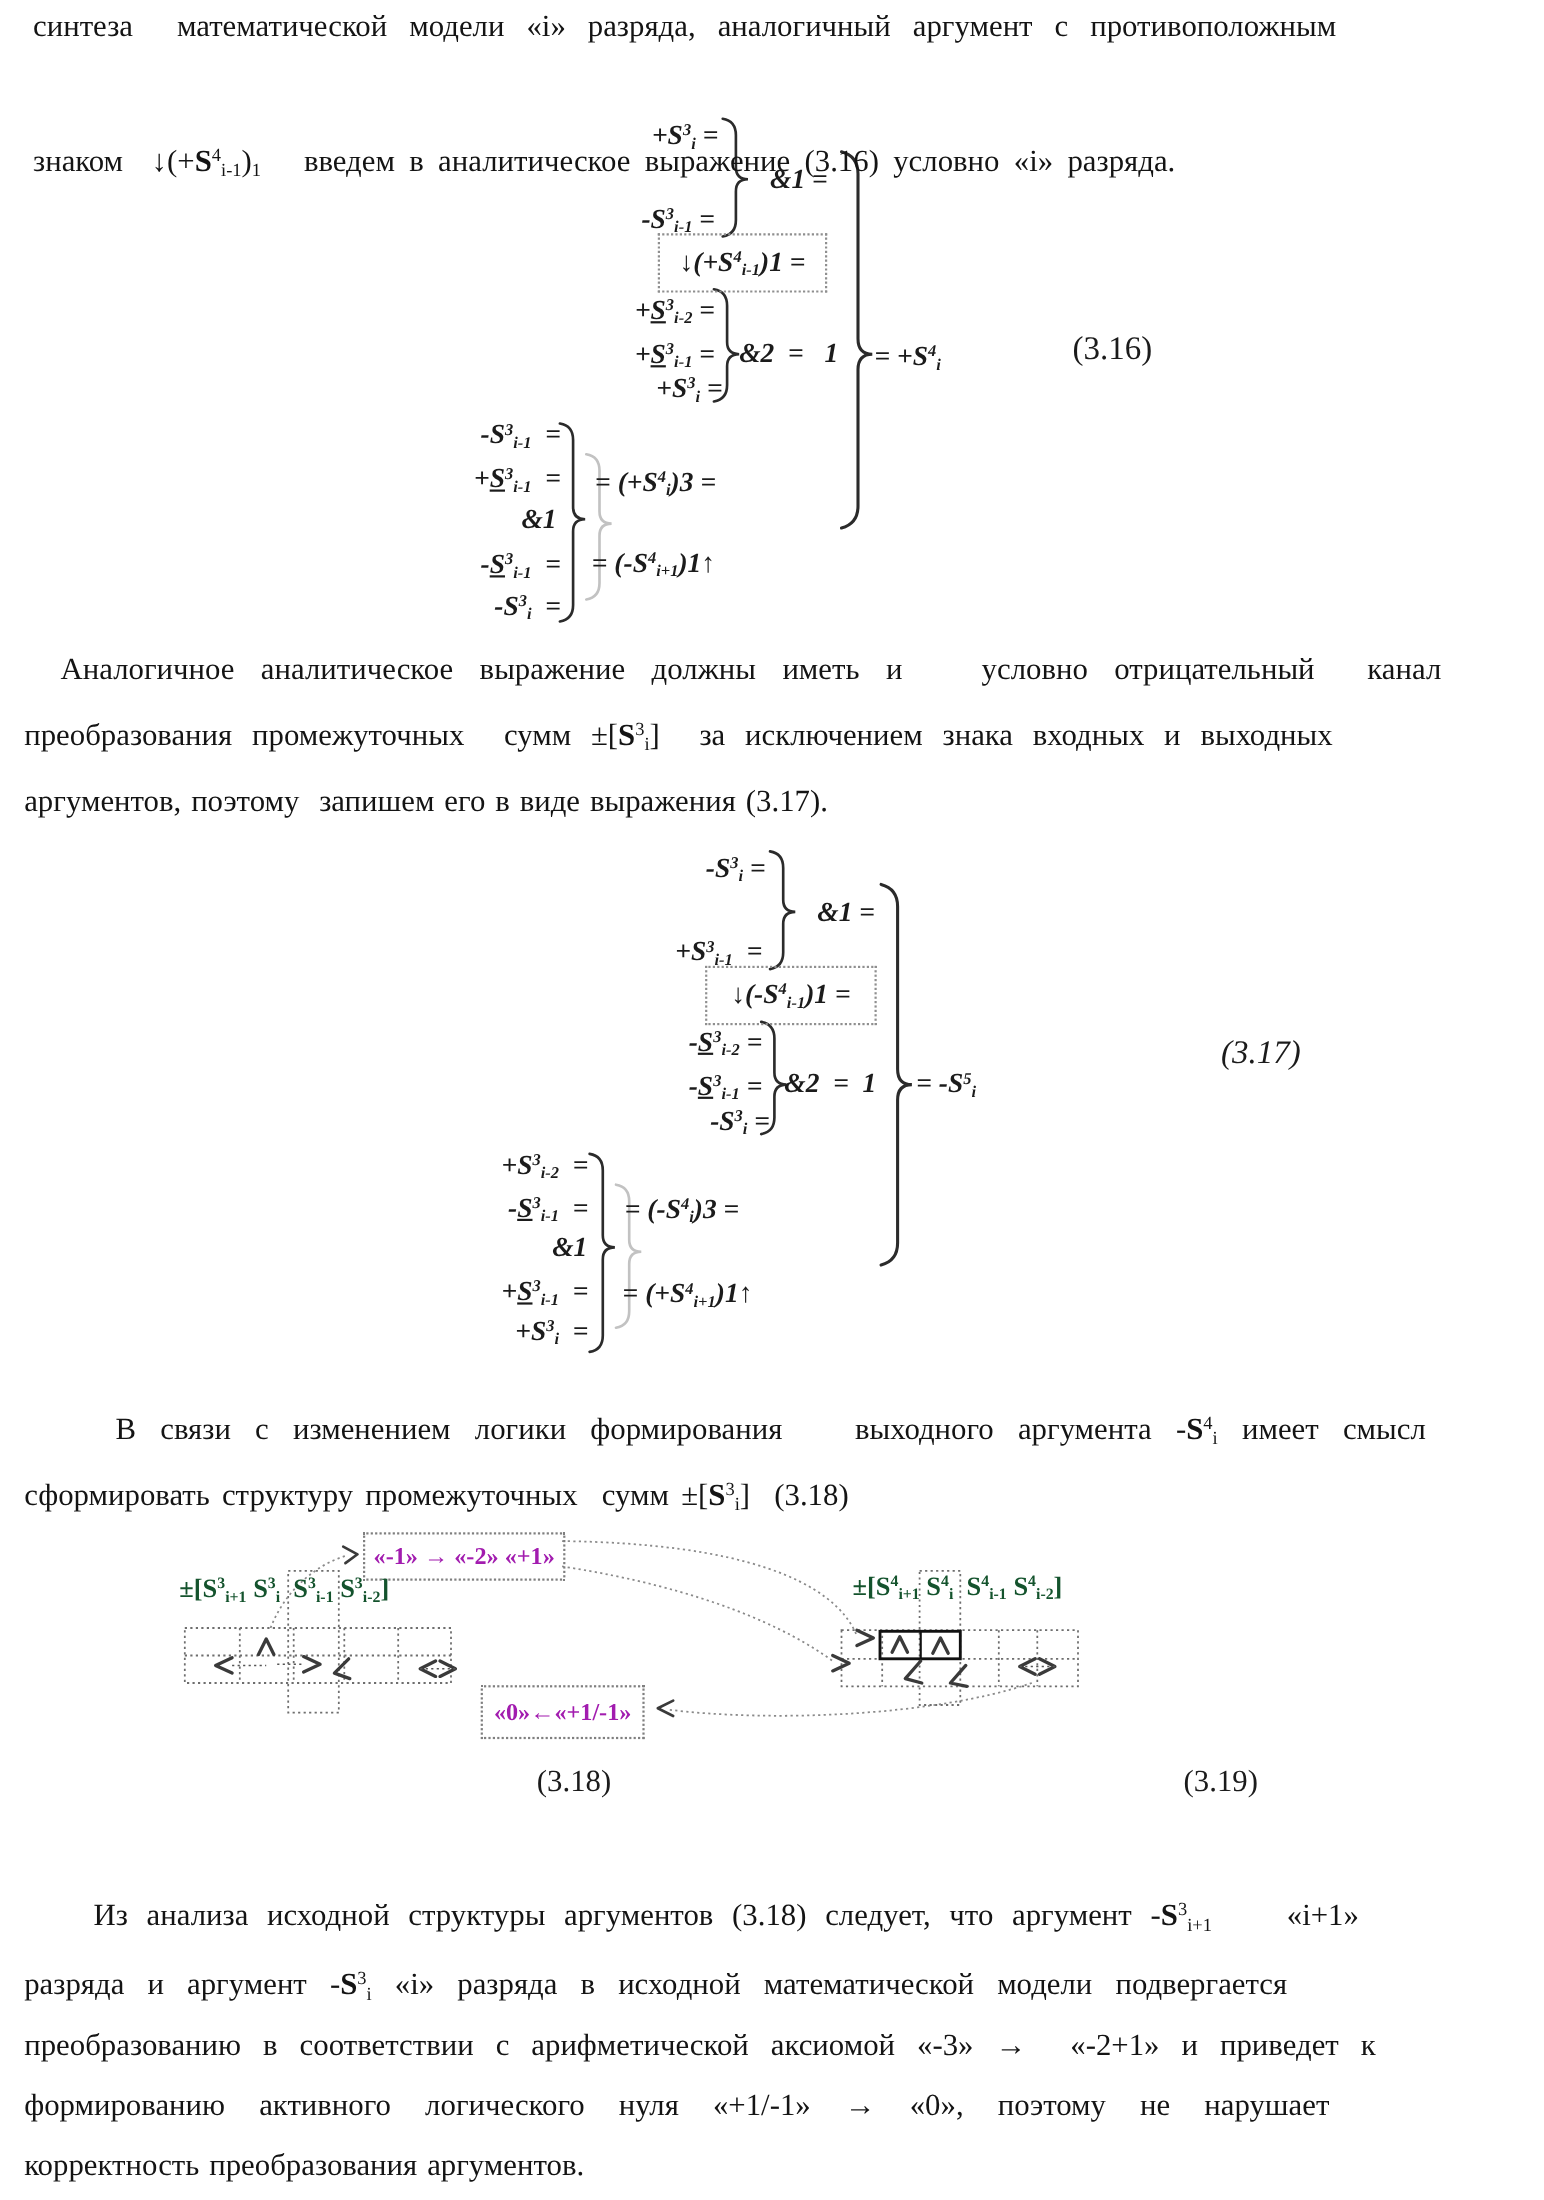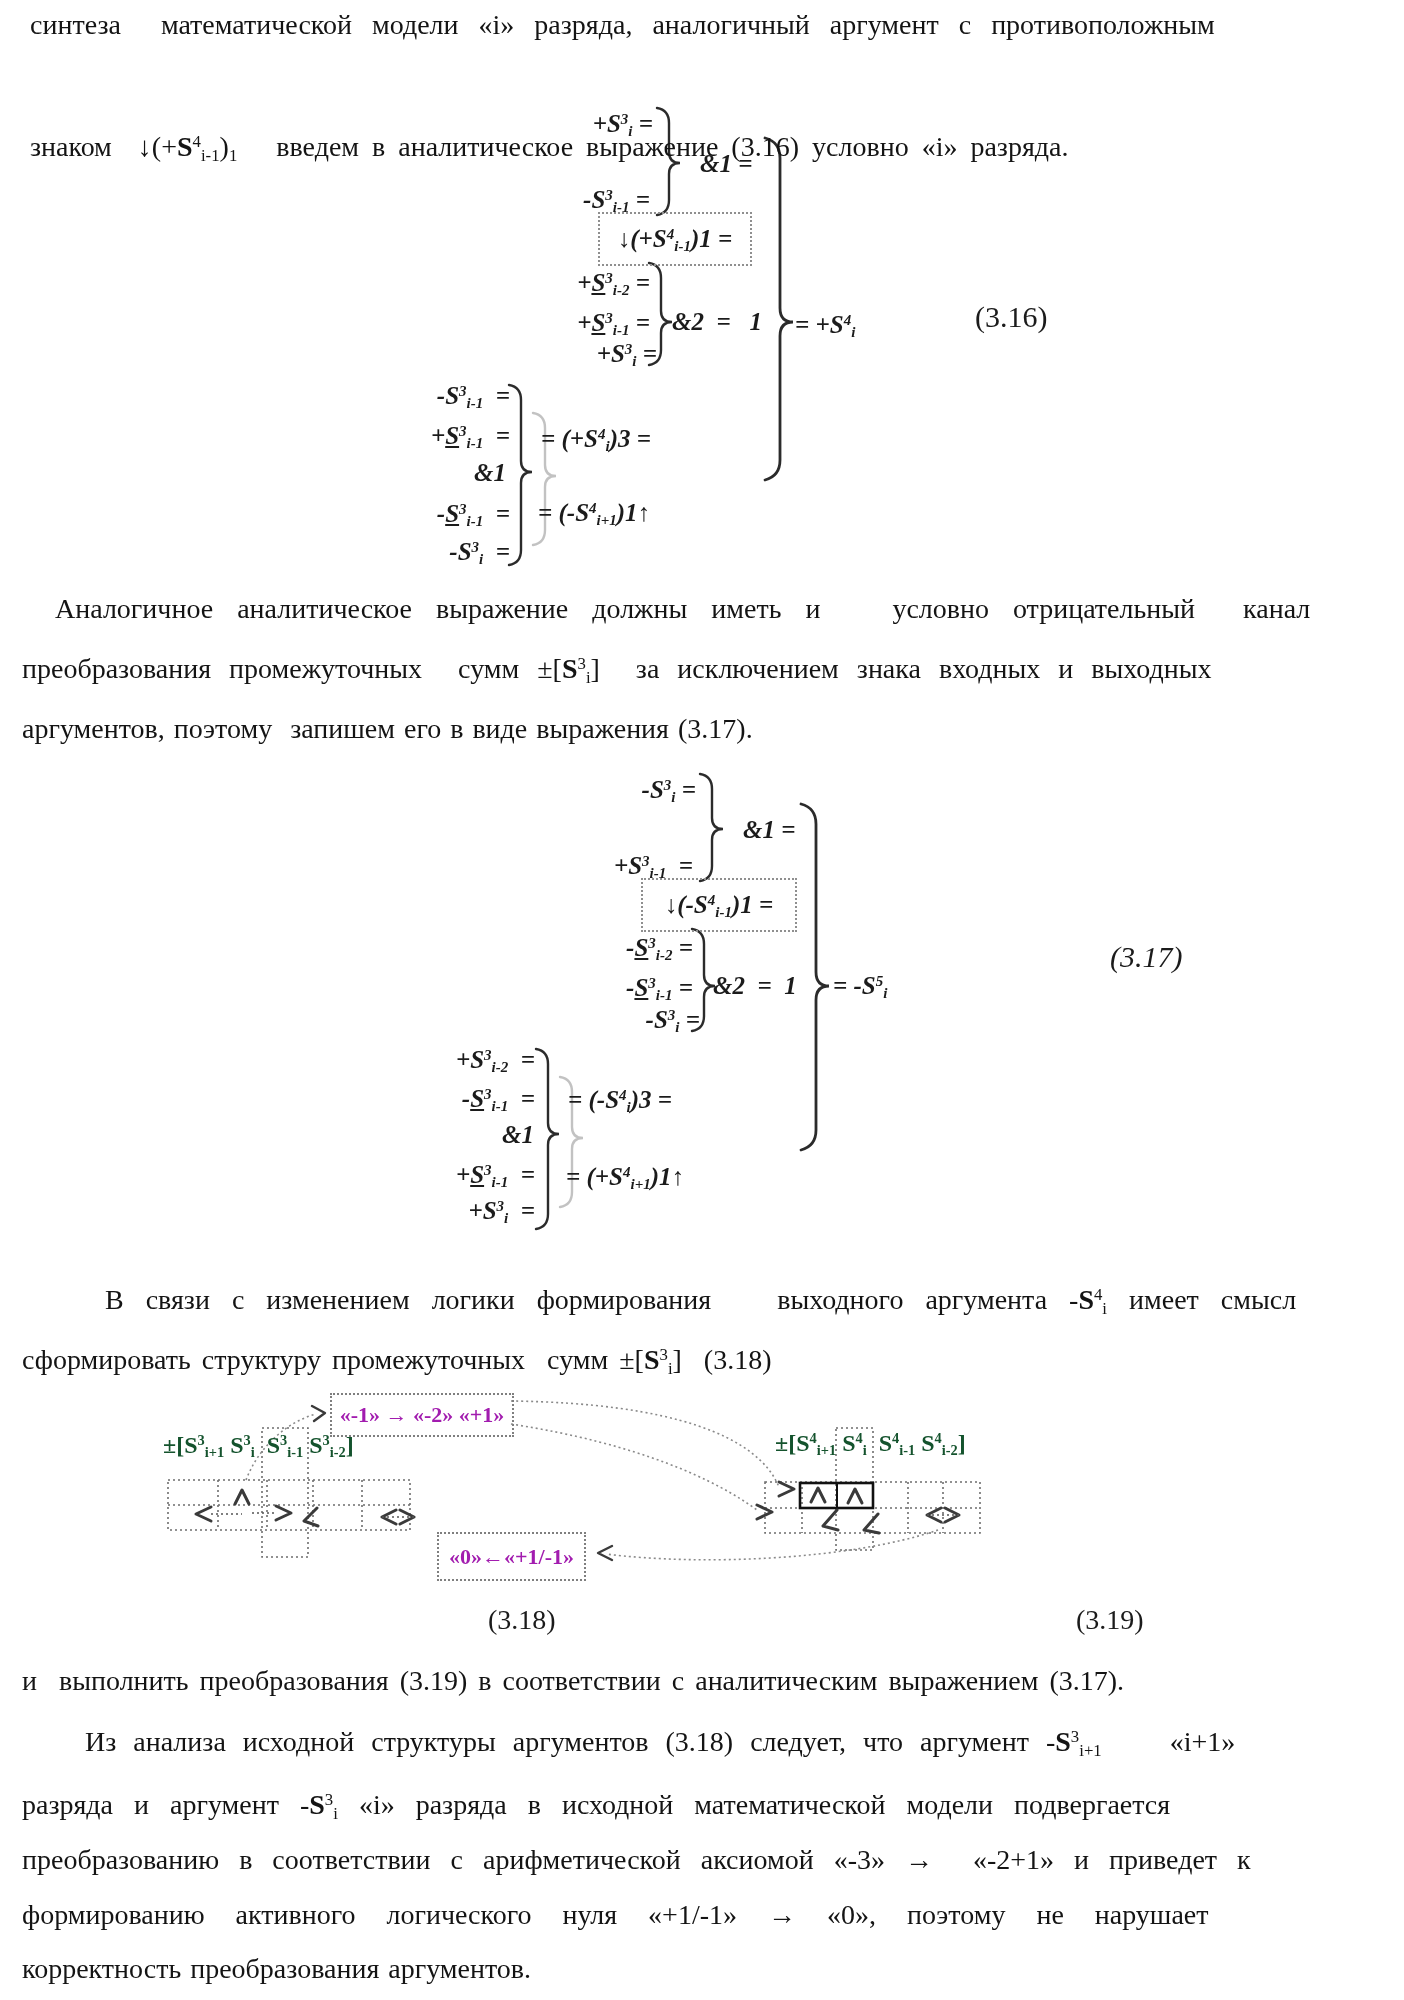--- a/index.html
+++ b/index.html
@@ -153,20 +153,19 @@
     <span>«-1» → «-2» «+1»</span>
   </div>
   <div class="dlabel" style="left:163px;top:1432px;">±[S<sup>3</sup><sub>i+1</sub> S<sup>3</sup><sub>i</sub>  S<sup>3</sup><sub>i-1</sub> S<sup>3</sup><sub>i-2</sub>]</div>
   <div class="dlabel" style="left:775px;top:1430px;">±[S<sup>4</sup><sub>i+1</sub> S<sup>4</sup><sub>i</sub>  S<sup>4</sup><sub>i-1</sub> S<sup>4</sup><sub>i-2</sub>]</div>
   <div class="dbox" style="left:437px;top:1532px;width:145px;height:45px;">
     <span>«0»←«+1/-1»</span>
   </div>
   <div class="cap" style="left:488px;top:1604px;font-size:28px;">(3.18)</div>
   <div class="cap" style="left:1076px;top:1604px;font-size:28px;">(3.19)</div>
 
-  <div class="bline" style="left:22px;top:1664px;word-spacing:4px;">и  выполнить преобразования (3.19) в соответствии с аналитическим выражением (3.17).</div>
   <div class="bline" style="left:85px;top:1725px;word-spacing:10px;">Из анализа исходной структуры аргументов (3.18) следует, что аргумент -<b>S</b><sup>3</sup><sub>i+1</sub>    «i+1»</div>
   <div class="bline" style="left:22px;top:1788px;word-spacing:14px;">разряда и аргумент -<b>S</b><sup>3</sup><sub>i</sub> «i» разряда в исходной математической модели подвергается</div>
   <div class="bline" style="left:22px;top:1843px;word-spacing:13px;">преобразованию в соответствии с арифметической аксиомой «-3» →  «-2+1» и приведет к</div>
   <div class="bline" style="left:22px;top:1898px;word-spacing:24px;">формированию активного логического нуля «+1/-1» → «0», поэтому не нарушает</div>
   <div class="bline" style="left:22px;top:1952px;word-spacing:2px;">корректность преобразования аргументов.</div>
 
 </div>
 
 </body></html>

